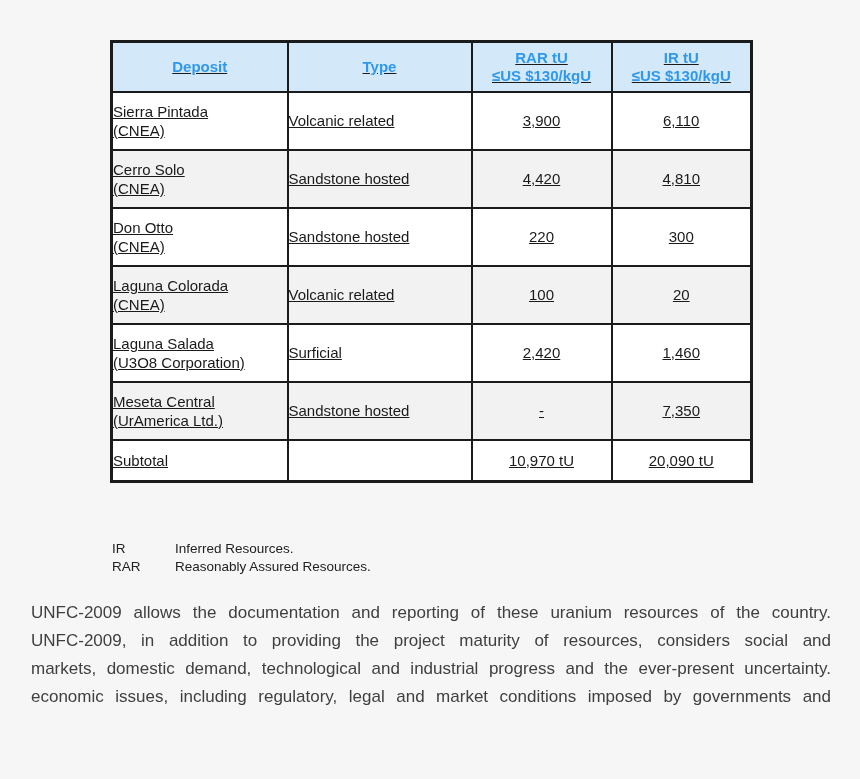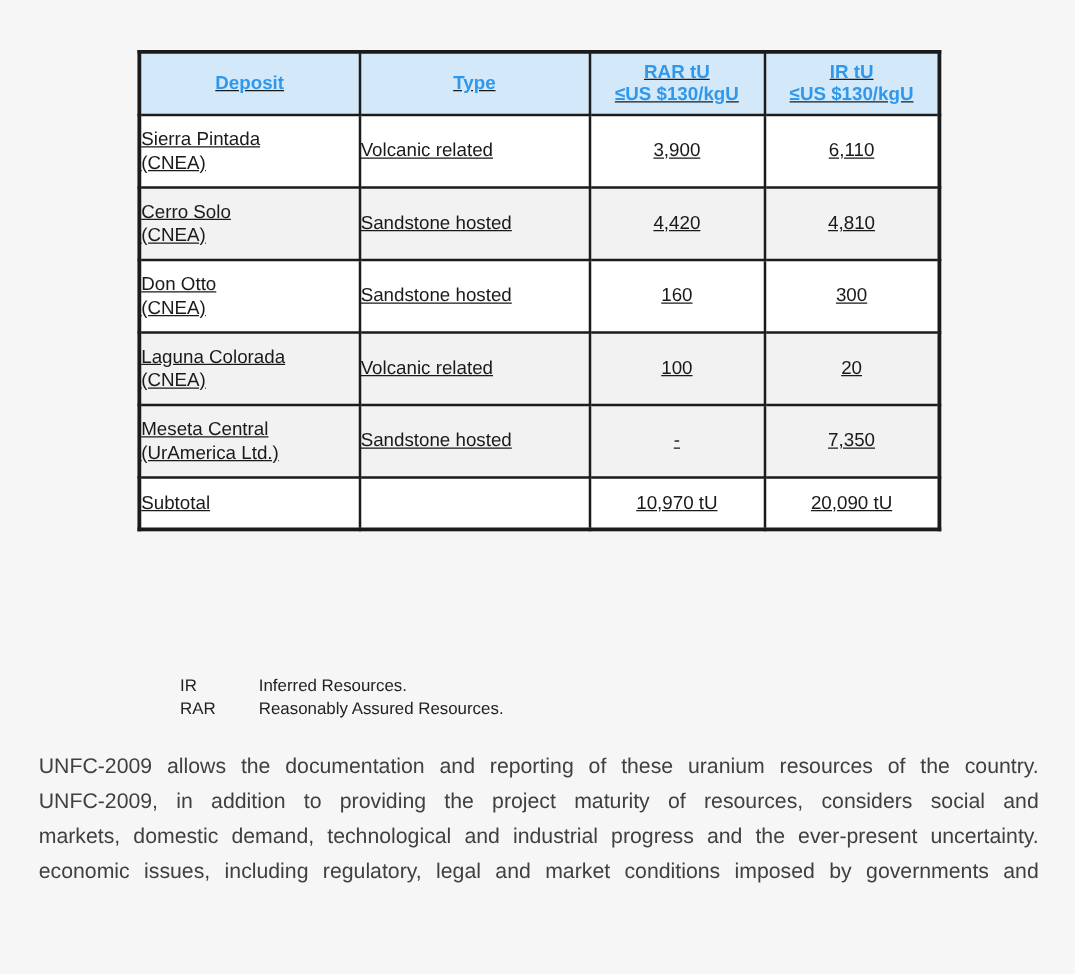--- a/index.html
+++ b/index.html
@@ -44,21 +44,21 @@
   .c-num { text-align: center; }
   tr.subtotal-row td { height: 42px; vertical-align: middle; background: #ffffff; }
   tr.total-row td { height: 41px; vertical-align: middle; background: #f2f2f2; font-weight: bold; }
   .total-merged { text-align: center; }
 
   .footnotes {
     position: absolute; left: 112px; top: 540px;
     font-size: 13.5px; color: #222222;
   }
   .footnote-row { display: flex; line-height: 18px; }
-  .footnote-abbr { width: 63px; flex: 0 0 63px; margin-left: 32px; }
+  .footnote-abbr { width: 63px; flex: 0 0 63px; }
 
   .paragraph {
     position: absolute; left: 31px; top: 599px; width: 800px;
     font-size: 17px; color: #404040;
   }
   .jline {
     line-height: 28px;
     text-align: justify;
     text-align-last: justify;
     white-space: normal;
@@ -111,31 +111,40 @@
           <td class="c-type">Sandstone hosted</td>
           <td class="c-num">4,420</td>
           <td class="c-num">4,810</td>
         </tr>
         <tr>
           <td class="c-deposit">
             <div>Don Otto</div>
             <div>(CNEA)</div>
           </td>
           <td class="c-type">Sandstone hosted</td>
-          <td class="c-num">160</td>
+          <td class="c-num">220</td>
           <td class="c-num">300</td>
         </tr>
         <tr class="alt">
           <td class="c-deposit">
             <div>Laguna Colorada</div>
             <div>(CNEA)</div>
           </td>
           <td class="c-type">Volcanic related</td>
           <td class="c-num">100</td>
           <td class="c-num">20</td>
+        </tr>
+        <tr>
+          <td class="c-deposit">
+            <div>Laguna Salada</div>
+            <div>(U3O8 Corporation)</div>
+          </td>
+          <td class="c-type">Surficial</td>
+          <td class="c-num">2,420</td>
+          <td class="c-num">1,460</td>
         </tr>
         <tr class="alt">
           <td class="c-deposit">
             <div>Meseta Central</div>
             <div>(UrAmerica Ltd.)</div>
           </td>
           <td class="c-type">Sandstone hosted</td>
           <td class="c-num">-</td>
           <td class="c-num">7,350</td>
         </tr>

